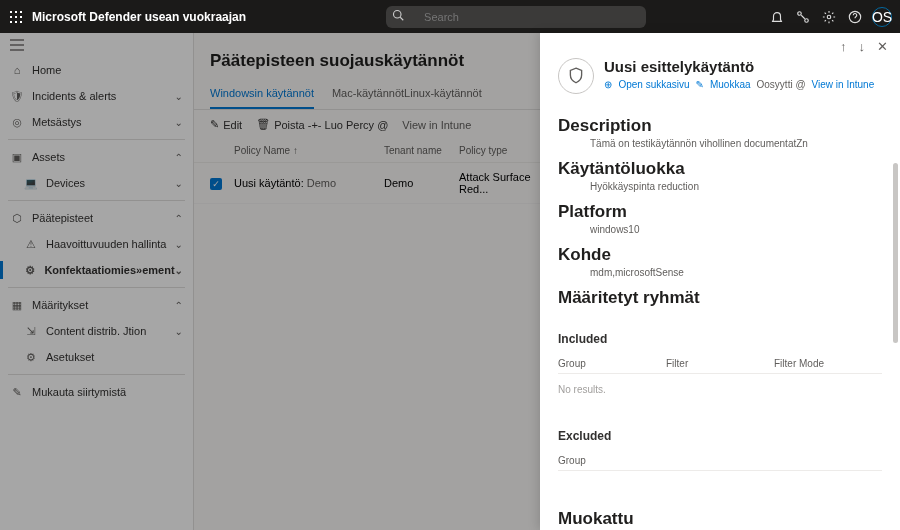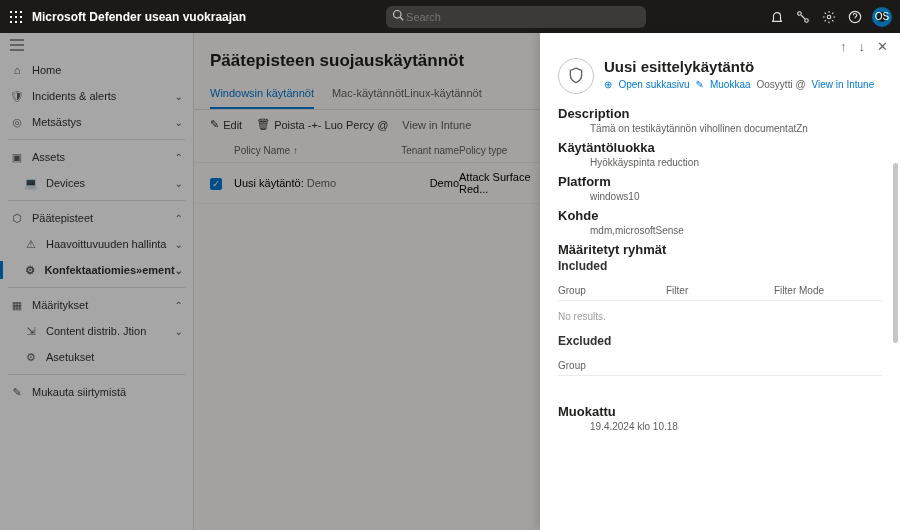--- a/index.html
+++ b/index.html
@@ -4,26 +4,26 @@
 <style>
 * { box-sizing: border-box; margin: 0; padding: 0; font-family: "Segoe UI", -apple-system, sans-serif; }
 html, body { width: 900px; height: 530px; overflow: hidden; background: #f5f5f5; }
 .root { position: relative; width: 900px; height: 392px; }
 
 
 .topbar { height: 33px; background: #1b1a19; color: #fff; display: flex; align-items: center; padding: 0 8px; font-size: 12px; }
 .topbar .waffle { width: 16px; height: 16px; display: inline-flex; align-items: center; justify-content: center; margin-right: 8px; }
 .topbar .app-title { font-size: 12px; font-weight: 600; flex: 0 0 auto; }
 .topbar .search-wrap { margin-left: 140px; }
-.topbar .search { width: 260px; height: 22px; background: #3b3a39; border: none; border-radius: 6px; color: #ccc; padding: 0 8px 0 20px; font-size: 11px; }
+.topbar .search { width: 260px; height: 22px; background: #3b3a39; border: none; border-radius: 6px; color: #ccc; padding: 0 8px 0 38px; font-size: 11px; }
 .topbar .search-wrap { position: relative; }
 .topbar .search-icon { position: absolute; left: 6px; top: 3px; color: #ccc; }
 .topbar .spacer { flex: 1; }
 .topbar .hb { width: 26px; height: 26px; display: inline-flex; align-items: center; justify-content: center; color: #ddd; cursor: pointer; }
-.topbar .avatar { width: 20px; height: 20px; border: 5px solid #0369a1; border-radius: 50%; display: inline-flex; align-items: center; justify-content: center; font-size: 10px; margin-left: 4px; }
+.topbar .avatar { width: 20px; height: 20px; border: 1px solid #0369a1; border-radius: 50%; display: inline-flex; align-items: center; justify-content: center; font-size: 14px; margin-left: 4px; }
 
 
 .overlay { position: absolute; left: 0; top: 33px; width: 540px; height: 497px; background: rgba(0,0,0,0.35); pointer-events: none; z-index: 5; }
 
 
 .sidebar { position: absolute; left: 0; top: 33px; width: 194px; height: 497px; background: #fff; border-right: 1px solid #e1dfdd; font-size: 11px; color: #323130; overflow: hidden; }
 .sidebar .hamb { padding: 6px 10px; color: #605e5c; }
 .sidebar .nav-item { display: flex; align-items: center; padding: 6px 10px; cursor: pointer; position: relative; }
 .sidebar .nav-item .nicon { width: 14px; height: 14px; margin-right: 8px; color: #605e5c; display: inline-flex; align-items: center; justify-content: center; }
 .sidebar .nav-item .chev { margin-left: auto; color: #605e5c; font-size: 10px; }
@@ -38,38 +38,38 @@
 .main .tabs { display: flex; gap: 18px; padding: 0 16px; border-bottom: 1px solid #e1dfdd; font-size: 11px; }
 .main .tab { padding: 6px 0 8px; color: #605e5c; cursor: pointer; }
 .main .tab.active { color: #0078d4; border-bottom: 2px solid #0078d4; font-weight: 400; }
 .main .cmdbar { display: flex; align-items: center; gap: 14px; padding: 8px 16px; font-size: 11px; color: #323130; }
 .main .cmdbar .cmd { display: inline-flex; align-items: center; gap: 4px; cursor: pointer; }
 .main .cmdbar .weak { color: #605e5c; }
 .main .thead { display: flex; padding: 6px 16px; font-size: 10px; color: #605e5c; border-bottom: 1px solid #edebe9; }
 .main .trow { display: flex; padding: 8px 16px; font-size: 11px; align-items: center; border-bottom: 1px solid #f3f2f1; }
 .main .col-check { width: 24px; }
 .main .col-name { width: 150px; }
-.main .col-tenant { width: 75px; text-align: right; }
+.main .col-tenant { width: 75px; }
 .main .col-type { width: 95px; }
 .main .col-cat { width: 70px; }
 .chkbox { width: 12px; height: 12px; background: #0078d4; color: #fff; display: inline-flex; align-items: center; justify-content: center; border-radius: 2px; font-size: 9px; }
 
 
 .panel { position: absolute; right: 0; top: 33px; width: 360px; height: 497px; background: #fff; box-shadow: -2px 0 10px rgba(0,0,0,.15); z-index: 10; display: flex; flex-direction: column; }
 .panel .phead { display: flex; justify-content: flex-end; gap: 12px; padding: 6px 12px 0; color: #605e5c; }
 .panel .phead span { cursor: pointer; font-size: 13px; }
 .panel .ptitle-row { display: flex; align-items: flex-start; padding: 4px 12px 8px 18px; }
 .panel .pshield { width: 36px; height: 36px; border: 1px solid #c8c6c4; border-radius: 50%; display: flex; align-items: center; justify-content: center; margin-right: 10px; color: #605e5c; flex-shrink: 0; }
 .panel .ptitle { font-size: 15px; font-weight: 700; color: #201f1e; margin-bottom: 4px; }
 .panel .plinks { font-size: 10px; color: #605e5c; display: flex; flex-wrap: wrap; gap: 6px; align-items: center; }
 .panel .plinks .lk { color: #0078d4; cursor: pointer; }
 .panel .pbody { flex: 1; overflow-y: auto; padding: 4px 18px 12px; font-size: 11px; color: #323130; }
-.panel .sect-label { font-size: 13px; font-weight: 600; margin-top: 0; margin-bottom: 2px; color: #201f1e; }
+.panel .sect-label { font-size: 17px; font-weight: 600; margin-top: 10px; margin-bottom: 2px; color: #201f1e; }
 .panel .sect-val { font-size: 10px; color: #605e5c; margin-bottom: 6px; margin-left: 32px; }
-.panel .bigsect { font-size: 12px; font-weight: 600; margin-top: 2px; margin-bottom: 8px; }
+.panel .bigsect { font-size: 12px; font-weight: 600; margin-top: 24px; margin-bottom: 8px; }
 .panel .mini-thead { display: flex; font-size: 10px; color: #605e5c; padding: 4px 0; border-bottom: 1px solid #edebe9; }
 .panel .mini-thead > div { flex: 1; }
 .panel .noresults { font-size: 10px; color: #a19f9d; padding: 10px 0; }
 .panel .scrollbar { position: absolute; right: 2px; top: 130px; width: 5px; height: 180px; background: #c8c6c4; border-radius: 3px; }
 
 svg { display: block; }
 </style>
 </head>
 <body>
 

